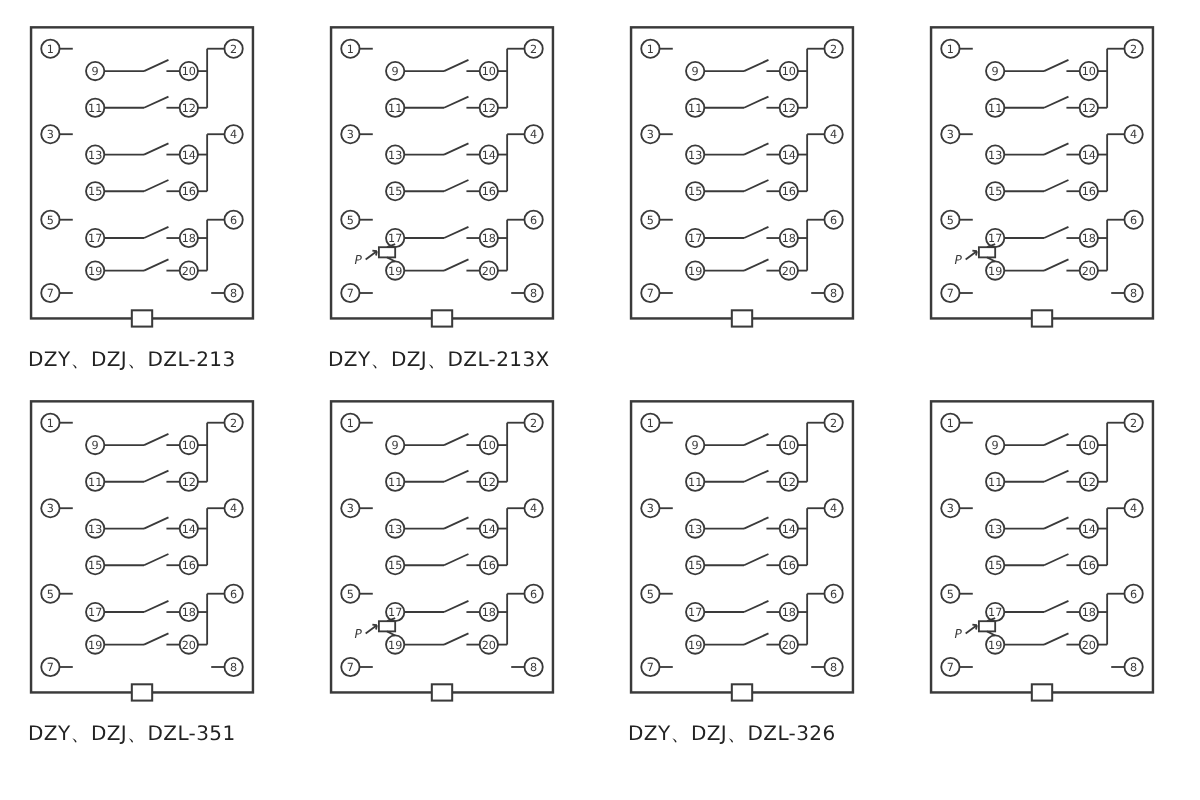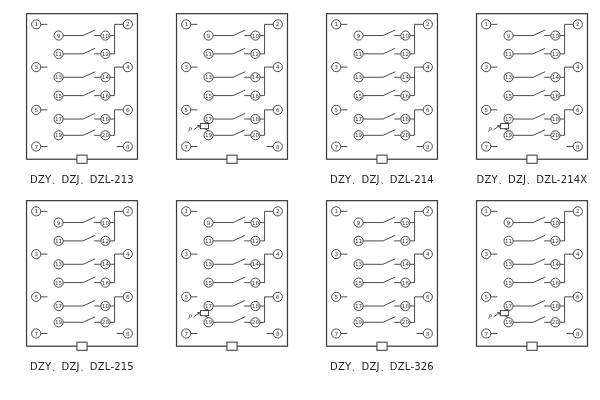--- a/index.html
+++ b/index.html
@@ -9,21 +9,21 @@
     background: #ffffff;
     font-family: "DejaVu Sans", "Liberation Sans", sans-serif;
     overflow: hidden;
   }
   .grid {
     display: grid;
     grid-template-columns: repeat(4, 150px);
     padding-top: 12px;
     row-gap: 12px;
   }
-  .cell { display: flex; flex-direction: column; align-items: center; margin-left: 14px; }
+  .cell { display: flex; flex-direction: column; align-items: flex-start; margin-left: 14px; }
   .label {
     font-size: 10px;
     color: #222222;
     margin-top: 6px;
     white-space: nowrap;
     letter-spacing: 0.2px;
   }
   svg { display: block; }
 </style>
 </head>
@@ -272,20 +272,21 @@
           <text x="79" y="123" text-anchor="middle" font-size="5.5" fill="#3a3a3a">20</text>
         </g>
         <text x="13" y="118" font-size="6" font-style="italic" fill="#3a3a3a">P</text>
         <line x1="18.5" y1="115.5" x2="24" y2="111.5" stroke="#3a3a3a" stroke-width="0.9"></line>
         <line x1="24" y1="111.5" x2="21.8" y2="111.2" stroke="#3a3a3a" stroke-width="0.9"></line>
         <line x1="24" y1="111.5" x2="23.6" y2="113.6" stroke="#3a3a3a" stroke-width="0.9"></line>
         <rect x="25" y="109.5" width="8" height="5" fill="none" stroke="#3a3a3a" stroke-width="0.9"></rect>
         <line x1="29" y1="109.5" x2="33" y2="108" stroke="#3a3a3a" stroke-width="0.9"></line>
         <line x1="29" y1="114.5" x2="33" y2="116.5" stroke="#3a3a3a" stroke-width="0.9"></line>
       </svg>
+      <div class="label">DZY、DZJ、DZL-213X</div>
     </div>
     <div class="cell">
       <svg viewBox="0 0 112 152" width="114" height="155" font-family="&quot;DejaVu Sans&quot;,&quot;Liberation Sans&quot;,sans-serif">
         <rect x="1.5" y="1.5" width="109" height="143" fill="none" stroke="#3a3a3a" stroke-width="1.2"></rect>
         <rect x="51" y="140.5" width="10" height="8" fill="#ffffff" stroke="#3a3a3a" stroke-width="1"></rect>
         <line x1="37.5" y1="23" x2="57" y2="23" stroke="#3a3a3a" stroke-width="0.9"></line>
         <line x1="57" y1="23" x2="69" y2="17.5" stroke="#3a3a3a" stroke-width="0.9"></line>
         <line x1="68" y1="23" x2="74.5" y2="23" stroke="#3a3a3a" stroke-width="0.9"></line>
         <line x1="37.5" y1="41" x2="57" y2="41" stroke="#3a3a3a" stroke-width="0.9"></line>
         <line x1="57" y1="41" x2="69" y2="35.5" stroke="#3a3a3a" stroke-width="0.9"></line>
@@ -393,272 +394,20 @@
         </g>
         <g>
           <circle cx="33" cy="121" r="4.5" fill="#ffffff" stroke="#3a3a3a" stroke-width="0.9"></circle>
           <text x="33" y="123" text-anchor="middle" font-size="5.5" fill="#3a3a3a">19</text>
         </g>
         <g>
           <circle cx="79" cy="121" r="4.5" fill="#ffffff" stroke="#3a3a3a" stroke-width="0.9"></circle>
           <text x="79" y="123" text-anchor="middle" font-size="5.5" fill="#3a3a3a">20</text>
         </g>
       </svg>
-      <div class="label">DZY、DZJ、DZL-214</div>
-    </div>
-    <div class="cell">
-      <svg viewBox="0 0 112 152" width="114" height="155" font-family="&quot;DejaVu Sans&quot;,&quot;Liberation Sans&quot;,sans-serif">
-        <rect x="1.5" y="1.5" width="109" height="143" fill="none" stroke="#3a3a3a" stroke-width="1.2"></rect>
-        <rect x="51" y="140.5" width="10" height="8" fill="#ffffff" stroke="#3a3a3a" stroke-width="1"></rect>
-        <line x1="37.5" y1="23" x2="57" y2="23" stroke="#3a3a3a" stroke-width="0.9"></line>
-        <line x1="57" y1="23" x2="69" y2="17.5" stroke="#3a3a3a" stroke-width="0.9"></line>
-        <line x1="68" y1="23" x2="74.5" y2="23" stroke="#3a3a3a" stroke-width="0.9"></line>
-        <line x1="37.5" y1="41" x2="57" y2="41" stroke="#3a3a3a" stroke-width="0.9"></line>
-        <line x1="57" y1="41" x2="69" y2="35.5" stroke="#3a3a3a" stroke-width="0.9"></line>
-        <line x1="68" y1="41" x2="74.5" y2="41" stroke="#3a3a3a" stroke-width="0.9"></line>
-        <line x1="37.5" y1="64" x2="57" y2="64" stroke="#3a3a3a" stroke-width="0.9"></line>
-        <line x1="57" y1="64" x2="69" y2="58.5" stroke="#3a3a3a" stroke-width="0.9"></line>
-        <line x1="68" y1="64" x2="74.5" y2="64" stroke="#3a3a3a" stroke-width="0.9"></line>
-        <line x1="37.5" y1="82" x2="57" y2="82" stroke="#3a3a3a" stroke-width="0.9"></line>
-        <line x1="57" y1="82" x2="69" y2="76.5" stroke="#3a3a3a" stroke-width="0.9"></line>
-        <line x1="68" y1="82" x2="74.5" y2="82" stroke="#3a3a3a" stroke-width="0.9"></line>
-        <line x1="37.5" y1="105" x2="57" y2="105" stroke="#3a3a3a" stroke-width="0.9"></line>
-        <line x1="57" y1="105" x2="69" y2="99.5" stroke="#3a3a3a" stroke-width="0.9"></line>
-        <line x1="68" y1="105" x2="74.5" y2="105" stroke="#3a3a3a" stroke-width="0.9"></line>
-        <line x1="37.5" y1="121" x2="57" y2="121" stroke="#3a3a3a" stroke-width="0.9"></line>
-        <line x1="57" y1="121" x2="69" y2="115.5" stroke="#3a3a3a" stroke-width="0.9"></line>
-        <line x1="68" y1="121" x2="74.5" y2="121" stroke="#3a3a3a" stroke-width="0.9"></line>
-        <line x1="96.5" y1="12" x2="88" y2="12" stroke="#3a3a3a" stroke-width="0.9"></line>
-        <line x1="88" y1="12" x2="88" y2="41" stroke="#3a3a3a" stroke-width="0.9"></line>
-        <line x1="83.5" y1="23" x2="88" y2="23" stroke="#3a3a3a" stroke-width="0.9"></line>
-        <line x1="83.5" y1="41" x2="88" y2="41" stroke="#3a3a3a" stroke-width="0.9"></line>
-        <line x1="96.5" y1="54" x2="88" y2="54" stroke="#3a3a3a" stroke-width="0.9"></line>
-        <line x1="88" y1="54" x2="88" y2="82" stroke="#3a3a3a" stroke-width="0.9"></line>
-        <line x1="83.5" y1="64" x2="88" y2="64" stroke="#3a3a3a" stroke-width="0.9"></line>
-        <line x1="83.5" y1="82" x2="88" y2="82" stroke="#3a3a3a" stroke-width="0.9"></line>
-        <line x1="96.5" y1="96" x2="88" y2="96" stroke="#3a3a3a" stroke-width="0.9"></line>
-        <line x1="88" y1="96" x2="88" y2="121" stroke="#3a3a3a" stroke-width="0.9"></line>
-        <line x1="83.5" y1="105" x2="88" y2="105" stroke="#3a3a3a" stroke-width="0.9"></line>
-        <line x1="83.5" y1="121" x2="88" y2="121" stroke="#3a3a3a" stroke-width="0.9"></line>
-        <line x1="96.5" y1="132" x2="90" y2="132" stroke="#3a3a3a" stroke-width="0.9"></line>
-        <line x1="15.5" y1="12" x2="22" y2="12" stroke="#3a3a3a" stroke-width="0.9"></line>
-        <line x1="15.5" y1="54" x2="22" y2="54" stroke="#3a3a3a" stroke-width="0.9"></line>
-        <line x1="15.5" y1="96" x2="22" y2="96" stroke="#3a3a3a" stroke-width="0.9"></line>
-        <line x1="15.5" y1="132" x2="22" y2="132" stroke="#3a3a3a" stroke-width="0.9"></line>
-        <g>
-          <circle cx="11" cy="12" r="4.5" fill="#ffffff" stroke="#3a3a3a" stroke-width="0.9"></circle>
-          <text x="11" y="14" text-anchor="middle" font-size="5.5" fill="#3a3a3a">1</text>
-        </g>
-        <g>
-          <circle cx="101" cy="12" r="4.5" fill="#ffffff" stroke="#3a3a3a" stroke-width="0.9"></circle>
-          <text x="101" y="14" text-anchor="middle" font-size="5.5" fill="#3a3a3a">2</text>
-        </g>
-        <g>
-          <circle cx="11" cy="54" r="4.5" fill="#ffffff" stroke="#3a3a3a" stroke-width="0.9"></circle>
-          <text x="11" y="56" text-anchor="middle" font-size="5.5" fill="#3a3a3a">3</text>
-        </g>
-        <g>
-          <circle cx="101" cy="54" r="4.5" fill="#ffffff" stroke="#3a3a3a" stroke-width="0.9"></circle>
-          <text x="101" y="56" text-anchor="middle" font-size="5.5" fill="#3a3a3a">4</text>
-        </g>
-        <g>
-          <circle cx="11" cy="96" r="4.5" fill="#ffffff" stroke="#3a3a3a" stroke-width="0.9"></circle>
-          <text x="11" y="98" text-anchor="middle" font-size="5.5" fill="#3a3a3a">5</text>
-        </g>
-        <g>
-          <circle cx="101" cy="96" r="4.5" fill="#ffffff" stroke="#3a3a3a" stroke-width="0.9"></circle>
-          <text x="101" y="98" text-anchor="middle" font-size="5.5" fill="#3a3a3a">6</text>
-        </g>
-        <g>
-          <circle cx="11" cy="132" r="4.5" fill="#ffffff" stroke="#3a3a3a" stroke-width="0.9"></circle>
-          <text x="11" y="134" text-anchor="middle" font-size="5.5" fill="#3a3a3a">7</text>
-        </g>
-        <g>
-          <circle cx="101" cy="132" r="4.5" fill="#ffffff" stroke="#3a3a3a" stroke-width="0.9"></circle>
-          <text x="101" y="134" text-anchor="middle" font-size="5.5" fill="#3a3a3a">8</text>
-        </g>
-        <g>
-          <circle cx="33" cy="23" r="4.5" fill="#ffffff" stroke="#3a3a3a" stroke-width="0.9"></circle>
-          <text x="33" y="25" text-anchor="middle" font-size="5.5" fill="#3a3a3a">9</text>
-        </g>
-        <g>
-          <circle cx="79" cy="23" r="4.5" fill="#ffffff" stroke="#3a3a3a" stroke-width="0.9"></circle>
-          <text x="79" y="25" text-anchor="middle" font-size="5.5" fill="#3a3a3a">10</text>
-        </g>
-        <g>
-          <circle cx="33" cy="41" r="4.5" fill="#ffffff" stroke="#3a3a3a" stroke-width="0.9"></circle>
-          <text x="33" y="43" text-anchor="middle" font-size="5.5" fill="#3a3a3a">11</text>
-        </g>
-        <g>
-          <circle cx="79" cy="41" r="4.5" fill="#ffffff" stroke="#3a3a3a" stroke-width="0.9"></circle>
-          <text x="79" y="43" text-anchor="middle" font-size="5.5" fill="#3a3a3a">12</text>
-        </g>
-        <g>
-          <circle cx="33" cy="64" r="4.5" fill="#ffffff" stroke="#3a3a3a" stroke-width="0.9"></circle>
-          <text x="33" y="66" text-anchor="middle" font-size="5.5" fill="#3a3a3a">13</text>
-        </g>
-        <g>
-          <circle cx="79" cy="64" r="4.5" fill="#ffffff" stroke="#3a3a3a" stroke-width="0.9"></circle>
-          <text x="79" y="66" text-anchor="middle" font-size="5.5" fill="#3a3a3a">14</text>
-        </g>
-        <g>
-          <circle cx="33" cy="82" r="4.5" fill="#ffffff" stroke="#3a3a3a" stroke-width="0.9"></circle>
-          <text x="33" y="84" text-anchor="middle" font-size="5.5" fill="#3a3a3a">15</text>
-        </g>
-        <g>
-          <circle cx="79" cy="82" r="4.5" fill="#ffffff" stroke="#3a3a3a" stroke-width="0.9"></circle>
-          <text x="79" y="84" text-anchor="middle" font-size="5.5" fill="#3a3a3a">16</text>
-        </g>
-        <g>
-          <circle cx="33" cy="105" r="4.5" fill="#ffffff" stroke="#3a3a3a" stroke-width="0.9"></circle>
-          <text x="33" y="107" text-anchor="middle" font-size="5.5" fill="#3a3a3a">17</text>
-        </g>
-        <g>
-          <circle cx="79" cy="105" r="4.5" fill="#ffffff" stroke="#3a3a3a" stroke-width="0.9"></circle>
-          <text x="79" y="107" text-anchor="middle" font-size="5.5" fill="#3a3a3a">18</text>
-        </g>
-        <g>
-          <circle cx="33" cy="121" r="4.5" fill="#ffffff" stroke="#3a3a3a" stroke-width="0.9"></circle>
-          <text x="33" y="123" text-anchor="middle" font-size="5.5" fill="#3a3a3a">19</text>
-        </g>
-        <g>
-          <circle cx="79" cy="121" r="4.5" fill="#ffffff" stroke="#3a3a3a" stroke-width="0.9"></circle>
-          <text x="79" y="123" text-anchor="middle" font-size="5.5" fill="#3a3a3a">20</text>
-        </g>
-        <text x="13" y="118" font-size="6" font-style="italic" fill="#3a3a3a">P</text>
-        <line x1="18.5" y1="115.5" x2="24" y2="111.5" stroke="#3a3a3a" stroke-width="0.9"></line>
-        <line x1="24" y1="111.5" x2="21.8" y2="111.2" stroke="#3a3a3a" stroke-width="0.9"></line>
-        <line x1="24" y1="111.5" x2="23.6" y2="113.6" stroke="#3a3a3a" stroke-width="0.9"></line>
-        <rect x="25" y="109.5" width="8" height="5" fill="none" stroke="#3a3a3a" stroke-width="0.9"></rect>
-        <line x1="29" y1="109.5" x2="33" y2="108" stroke="#3a3a3a" stroke-width="0.9"></line>
-        <line x1="29" y1="114.5" x2="33" y2="116.5" stroke="#3a3a3a" stroke-width="0.9"></line>
-      </svg>
-      <div class="label">DZY、DZJ、DZL-214X</div>
-    </div>
-    <div class="cell">
-      <svg viewBox="0 0 112 152" width="114" height="155" font-family="&quot;DejaVu Sans&quot;,&quot;Liberation Sans&quot;,sans-serif">
-        <rect x="1.5" y="1.5" width="109" height="143" fill="none" stroke="#3a3a3a" stroke-width="1.2"></rect>
-        <rect x="51" y="140.5" width="10" height="8" fill="#ffffff" stroke="#3a3a3a" stroke-width="1"></rect>
-        <line x1="37.5" y1="23" x2="57" y2="23" stroke="#3a3a3a" stroke-width="0.9"></line>
-        <line x1="57" y1="23" x2="69" y2="17.5" stroke="#3a3a3a" stroke-width="0.9"></line>
-        <line x1="68" y1="23" x2="74.5" y2="23" stroke="#3a3a3a" stroke-width="0.9"></line>
-        <line x1="37.5" y1="41" x2="57" y2="41" stroke="#3a3a3a" stroke-width="0.9"></line>
-        <line x1="57" y1="41" x2="69" y2="35.5" stroke="#3a3a3a" stroke-width="0.9"></line>
-        <line x1="68" y1="41" x2="74.5" y2="41" stroke="#3a3a3a" stroke-width="0.9"></line>
-        <line x1="37.5" y1="64" x2="57" y2="64" stroke="#3a3a3a" stroke-width="0.9"></line>
-        <line x1="57" y1="64" x2="69" y2="58.5" stroke="#3a3a3a" stroke-width="0.9"></line>
-        <line x1="68" y1="64" x2="74.5" y2="64" stroke="#3a3a3a" stroke-width="0.9"></line>
-        <line x1="37.5" y1="82" x2="57" y2="82" stroke="#3a3a3a" stroke-width="0.9"></line>
-        <line x1="57" y1="82" x2="69" y2="76.5" stroke="#3a3a3a" stroke-width="0.9"></line>
-        <line x1="68" y1="82" x2="74.5" y2="82" stroke="#3a3a3a" stroke-width="0.9"></line>
-        <line x1="37.5" y1="105" x2="57" y2="105" stroke="#3a3a3a" stroke-width="0.9"></line>
-        <line x1="57" y1="105" x2="69" y2="99.5" stroke="#3a3a3a" stroke-width="0.9"></line>
-        <line x1="68" y1="105" x2="74.5" y2="105" stroke="#3a3a3a" stroke-width="0.9"></line>
-        <line x1="37.5" y1="121" x2="57" y2="121" stroke="#3a3a3a" stroke-width="0.9"></line>
-        <line x1="57" y1="121" x2="69" y2="115.5" stroke="#3a3a3a" stroke-width="0.9"></line>
-        <line x1="68" y1="121" x2="74.5" y2="121" stroke="#3a3a3a" stroke-width="0.9"></line>
-        <line x1="96.5" y1="12" x2="88" y2="12" stroke="#3a3a3a" stroke-width="0.9"></line>
-        <line x1="88" y1="12" x2="88" y2="41" stroke="#3a3a3a" stroke-width="0.9"></line>
-        <line x1="83.5" y1="23" x2="88" y2="23" stroke="#3a3a3a" stroke-width="0.9"></line>
-        <line x1="83.5" y1="41" x2="88" y2="41" stroke="#3a3a3a" stroke-width="0.9"></line>
-        <line x1="96.5" y1="54" x2="88" y2="54" stroke="#3a3a3a" stroke-width="0.9"></line>
-        <line x1="88" y1="54" x2="88" y2="82" stroke="#3a3a3a" stroke-width="0.9"></line>
-        <line x1="83.5" y1="64" x2="88" y2="64" stroke="#3a3a3a" stroke-width="0.9"></line>
-        <line x1="83.5" y1="82" x2="88" y2="82" stroke="#3a3a3a" stroke-width="0.9"></line>
-        <line x1="96.5" y1="96" x2="88" y2="96" stroke="#3a3a3a" stroke-width="0.9"></line>
-        <line x1="88" y1="96" x2="88" y2="121" stroke="#3a3a3a" stroke-width="0.9"></line>
-        <line x1="83.5" y1="105" x2="88" y2="105" stroke="#3a3a3a" stroke-width="0.9"></line>
-        <line x1="83.5" y1="121" x2="88" y2="121" stroke="#3a3a3a" stroke-width="0.9"></line>
-        <line x1="96.5" y1="132" x2="90" y2="132" stroke="#3a3a3a" stroke-width="0.9"></line>
-        <line x1="15.5" y1="12" x2="22" y2="12" stroke="#3a3a3a" stroke-width="0.9"></line>
-        <line x1="15.5" y1="54" x2="22" y2="54" stroke="#3a3a3a" stroke-width="0.9"></line>
-        <line x1="15.5" y1="96" x2="22" y2="96" stroke="#3a3a3a" stroke-width="0.9"></line>
-        <line x1="15.5" y1="132" x2="22" y2="132" stroke="#3a3a3a" stroke-width="0.9"></line>
-        <g>
-          <circle cx="11" cy="12" r="4.5" fill="#ffffff" stroke="#3a3a3a" stroke-width="0.9"></circle>
-          <text x="11" y="14" text-anchor="middle" font-size="5.5" fill="#3a3a3a">1</text>
-        </g>
-        <g>
-          <circle cx="101" cy="12" r="4.5" fill="#ffffff" stroke="#3a3a3a" stroke-width="0.9"></circle>
-          <text x="101" y="14" text-anchor="middle" font-size="5.5" fill="#3a3a3a">2</text>
-        </g>
-        <g>
-          <circle cx="11" cy="54" r="4.5" fill="#ffffff" stroke="#3a3a3a" stroke-width="0.9"></circle>
-          <text x="11" y="56" text-anchor="middle" font-size="5.5" fill="#3a3a3a">3</text>
-        </g>
-        <g>
-          <circle cx="101" cy="54" r="4.5" fill="#ffffff" stroke="#3a3a3a" stroke-width="0.9"></circle>
-          <text x="101" y="56" text-anchor="middle" font-size="5.5" fill="#3a3a3a">4</text>
-        </g>
-        <g>
-          <circle cx="11" cy="96" r="4.5" fill="#ffffff" stroke="#3a3a3a" stroke-width="0.9"></circle>
-          <text x="11" y="98" text-anchor="middle" font-size="5.5" fill="#3a3a3a">5</text>
-        </g>
-        <g>
-          <circle cx="101" cy="96" r="4.5" fill="#ffffff" stroke="#3a3a3a" stroke-width="0.9"></circle>
-          <text x="101" y="98" text-anchor="middle" font-size="5.5" fill="#3a3a3a">6</text>
-        </g>
-        <g>
-          <circle cx="11" cy="132" r="4.5" fill="#ffffff" stroke="#3a3a3a" stroke-width="0.9"></circle>
-          <text x="11" y="134" text-anchor="middle" font-size="5.5" fill="#3a3a3a">7</text>
-        </g>
-        <g>
-          <circle cx="101" cy="132" r="4.5" fill="#ffffff" stroke="#3a3a3a" stroke-width="0.9"></circle>
-          <text x="101" y="134" text-anchor="middle" font-size="5.5" fill="#3a3a3a">8</text>
-        </g>
-        <g>
-          <circle cx="33" cy="23" r="4.5" fill="#ffffff" stroke="#3a3a3a" stroke-width="0.9"></circle>
-          <text x="33" y="25" text-anchor="middle" font-size="5.5" fill="#3a3a3a">9</text>
-        </g>
-        <g>
-          <circle cx="79" cy="23" r="4.5" fill="#ffffff" stroke="#3a3a3a" stroke-width="0.9"></circle>
-          <text x="79" y="25" text-anchor="middle" font-size="5.5" fill="#3a3a3a">10</text>
-        </g>
-        <g>
-          <circle cx="33" cy="41" r="4.5" fill="#ffffff" stroke="#3a3a3a" stroke-width="0.9"></circle>
-          <text x="33" y="43" text-anchor="middle" font-size="5.5" fill="#3a3a3a">11</text>
-        </g>
-        <g>
-          <circle cx="79" cy="41" r="4.5" fill="#ffffff" stroke="#3a3a3a" stroke-width="0.9"></circle>
-          <text x="79" y="43" text-anchor="middle" font-size="5.5" fill="#3a3a3a">12</text>
-        </g>
-        <g>
-          <circle cx="33" cy="64" r="4.5" fill="#ffffff" stroke="#3a3a3a" stroke-width="0.9"></circle>
-          <text x="33" y="66" text-anchor="middle" font-size="5.5" fill="#3a3a3a">13</text>
-        </g>
-        <g>
-          <circle cx="79" cy="64" r="4.5" fill="#ffffff" stroke="#3a3a3a" stroke-width="0.9"></circle>
-          <text x="79" y="66" text-anchor="middle" font-size="5.5" fill="#3a3a3a">14</text>
-        </g>
-        <g>
-          <circle cx="33" cy="82" r="4.5" fill="#ffffff" stroke="#3a3a3a" stroke-width="0.9"></circle>
-          <text x="33" y="84" text-anchor="middle" font-size="5.5" fill="#3a3a3a">15</text>
-        </g>
-        <g>
-          <circle cx="79" cy="82" r="4.5" fill="#ffffff" stroke="#3a3a3a" stroke-width="0.9"></circle>
-          <text x="79" y="84" text-anchor="middle" font-size="5.5" fill="#3a3a3a">16</text>
-        </g>
-        <g>
-          <circle cx="33" cy="105" r="4.5" fill="#ffffff" stroke="#3a3a3a" stroke-width="0.9"></circle>
-          <text x="33" y="107" text-anchor="middle" font-size="5.5" fill="#3a3a3a">17</text>
-        </g>
-        <g>
-          <circle cx="79" cy="105" r="4.5" fill="#ffffff" stroke="#3a3a3a" stroke-width="0.9"></circle>
-          <text x="79" y="107" text-anchor="middle" font-size="5.5" fill="#3a3a3a">18</text>
-        </g>
-        <g>
-          <circle cx="33" cy="121" r="4.5" fill="#ffffff" stroke="#3a3a3a" stroke-width="0.9"></circle>
-          <text x="33" y="123" text-anchor="middle" font-size="5.5" fill="#3a3a3a">19</text>
-        </g>
-        <g>
-          <circle cx="79" cy="121" r="4.5" fill="#ffffff" stroke="#3a3a3a" stroke-width="0.9"></circle>
-          <text x="79" y="123" text-anchor="middle" font-size="5.5" fill="#3a3a3a">20</text>
-        </g>
-      </svg>
-      <div class="label">DZY、DZJ、DZL-215</div>
     </div>
     <div class="cell">
       <svg viewBox="0 0 112 152" width="114" height="155" font-family="&quot;DejaVu Sans&quot;,&quot;Liberation Sans&quot;,sans-serif">
         <rect x="1.5" y="1.5" width="109" height="143" fill="none" stroke="#3a3a3a" stroke-width="1.2"></rect>
         <rect x="51" y="140.5" width="10" height="8" fill="#ffffff" stroke="#3a3a3a" stroke-width="1"></rect>
         <line x1="37.5" y1="23" x2="57" y2="23" stroke="#3a3a3a" stroke-width="0.9"></line>
         <line x1="57" y1="23" x2="69" y2="17.5" stroke="#3a3a3a" stroke-width="0.9"></line>
         <line x1="68" y1="23" x2="74.5" y2="23" stroke="#3a3a3a" stroke-width="0.9"></line>
         <line x1="37.5" y1="41" x2="57" y2="41" stroke="#3a3a3a" stroke-width="0.9"></line>
         <line x1="57" y1="41" x2="69" y2="35.5" stroke="#3a3a3a" stroke-width="0.9"></line>
@@ -894,20 +643,270 @@
         </g>
         <g>
           <circle cx="33" cy="121" r="4.5" fill="#ffffff" stroke="#3a3a3a" stroke-width="0.9"></circle>
           <text x="33" y="123" text-anchor="middle" font-size="5.5" fill="#3a3a3a">19</text>
         </g>
         <g>
           <circle cx="79" cy="121" r="4.5" fill="#ffffff" stroke="#3a3a3a" stroke-width="0.9"></circle>
           <text x="79" y="123" text-anchor="middle" font-size="5.5" fill="#3a3a3a">20</text>
         </g>
       </svg>
+      <div class="label">DZY、DZJ、DZL-351</div>
+    </div>
+    <div class="cell">
+      <svg viewBox="0 0 112 152" width="114" height="155" font-family="&quot;DejaVu Sans&quot;,&quot;Liberation Sans&quot;,sans-serif">
+        <rect x="1.5" y="1.5" width="109" height="143" fill="none" stroke="#3a3a3a" stroke-width="1.2"></rect>
+        <rect x="51" y="140.5" width="10" height="8" fill="#ffffff" stroke="#3a3a3a" stroke-width="1"></rect>
+        <line x1="37.5" y1="23" x2="57" y2="23" stroke="#3a3a3a" stroke-width="0.9"></line>
+        <line x1="57" y1="23" x2="69" y2="17.5" stroke="#3a3a3a" stroke-width="0.9"></line>
+        <line x1="68" y1="23" x2="74.5" y2="23" stroke="#3a3a3a" stroke-width="0.9"></line>
+        <line x1="37.5" y1="41" x2="57" y2="41" stroke="#3a3a3a" stroke-width="0.9"></line>
+        <line x1="57" y1="41" x2="69" y2="35.5" stroke="#3a3a3a" stroke-width="0.9"></line>
+        <line x1="68" y1="41" x2="74.5" y2="41" stroke="#3a3a3a" stroke-width="0.9"></line>
+        <line x1="37.5" y1="64" x2="57" y2="64" stroke="#3a3a3a" stroke-width="0.9"></line>
+        <line x1="57" y1="64" x2="69" y2="58.5" stroke="#3a3a3a" stroke-width="0.9"></line>
+        <line x1="68" y1="64" x2="74.5" y2="64" stroke="#3a3a3a" stroke-width="0.9"></line>
+        <line x1="37.5" y1="82" x2="57" y2="82" stroke="#3a3a3a" stroke-width="0.9"></line>
+        <line x1="57" y1="82" x2="69" y2="76.5" stroke="#3a3a3a" stroke-width="0.9"></line>
+        <line x1="68" y1="82" x2="74.5" y2="82" stroke="#3a3a3a" stroke-width="0.9"></line>
+        <line x1="37.5" y1="105" x2="57" y2="105" stroke="#3a3a3a" stroke-width="0.9"></line>
+        <line x1="57" y1="105" x2="69" y2="99.5" stroke="#3a3a3a" stroke-width="0.9"></line>
+        <line x1="68" y1="105" x2="74.5" y2="105" stroke="#3a3a3a" stroke-width="0.9"></line>
+        <line x1="37.5" y1="121" x2="57" y2="121" stroke="#3a3a3a" stroke-width="0.9"></line>
+        <line x1="57" y1="121" x2="69" y2="115.5" stroke="#3a3a3a" stroke-width="0.9"></line>
+        <line x1="68" y1="121" x2="74.5" y2="121" stroke="#3a3a3a" stroke-width="0.9"></line>
+        <line x1="96.5" y1="12" x2="88" y2="12" stroke="#3a3a3a" stroke-width="0.9"></line>
+        <line x1="88" y1="12" x2="88" y2="41" stroke="#3a3a3a" stroke-width="0.9"></line>
+        <line x1="83.5" y1="23" x2="88" y2="23" stroke="#3a3a3a" stroke-width="0.9"></line>
+        <line x1="83.5" y1="41" x2="88" y2="41" stroke="#3a3a3a" stroke-width="0.9"></line>
+        <line x1="96.5" y1="54" x2="88" y2="54" stroke="#3a3a3a" stroke-width="0.9"></line>
+        <line x1="88" y1="54" x2="88" y2="82" stroke="#3a3a3a" stroke-width="0.9"></line>
+        <line x1="83.5" y1="64" x2="88" y2="64" stroke="#3a3a3a" stroke-width="0.9"></line>
+        <line x1="83.5" y1="82" x2="88" y2="82" stroke="#3a3a3a" stroke-width="0.9"></line>
+        <line x1="96.5" y1="96" x2="88" y2="96" stroke="#3a3a3a" stroke-width="0.9"></line>
+        <line x1="88" y1="96" x2="88" y2="121" stroke="#3a3a3a" stroke-width="0.9"></line>
+        <line x1="83.5" y1="105" x2="88" y2="105" stroke="#3a3a3a" stroke-width="0.9"></line>
+        <line x1="83.5" y1="121" x2="88" y2="121" stroke="#3a3a3a" stroke-width="0.9"></line>
+        <line x1="96.5" y1="132" x2="90" y2="132" stroke="#3a3a3a" stroke-width="0.9"></line>
+        <line x1="15.5" y1="12" x2="22" y2="12" stroke="#3a3a3a" stroke-width="0.9"></line>
+        <line x1="15.5" y1="54" x2="22" y2="54" stroke="#3a3a3a" stroke-width="0.9"></line>
+        <line x1="15.5" y1="96" x2="22" y2="96" stroke="#3a3a3a" stroke-width="0.9"></line>
+        <line x1="15.5" y1="132" x2="22" y2="132" stroke="#3a3a3a" stroke-width="0.9"></line>
+        <g>
+          <circle cx="11" cy="12" r="4.5" fill="#ffffff" stroke="#3a3a3a" stroke-width="0.9"></circle>
+          <text x="11" y="14" text-anchor="middle" font-size="5.5" fill="#3a3a3a">1</text>
+        </g>
+        <g>
+          <circle cx="101" cy="12" r="4.5" fill="#ffffff" stroke="#3a3a3a" stroke-width="0.9"></circle>
+          <text x="101" y="14" text-anchor="middle" font-size="5.5" fill="#3a3a3a">2</text>
+        </g>
+        <g>
+          <circle cx="11" cy="54" r="4.5" fill="#ffffff" stroke="#3a3a3a" stroke-width="0.9"></circle>
+          <text x="11" y="56" text-anchor="middle" font-size="5.5" fill="#3a3a3a">3</text>
+        </g>
+        <g>
+          <circle cx="101" cy="54" r="4.5" fill="#ffffff" stroke="#3a3a3a" stroke-width="0.9"></circle>
+          <text x="101" y="56" text-anchor="middle" font-size="5.5" fill="#3a3a3a">4</text>
+        </g>
+        <g>
+          <circle cx="11" cy="96" r="4.5" fill="#ffffff" stroke="#3a3a3a" stroke-width="0.9"></circle>
+          <text x="11" y="98" text-anchor="middle" font-size="5.5" fill="#3a3a3a">5</text>
+        </g>
+        <g>
+          <circle cx="101" cy="96" r="4.5" fill="#ffffff" stroke="#3a3a3a" stroke-width="0.9"></circle>
+          <text x="101" y="98" text-anchor="middle" font-size="5.5" fill="#3a3a3a">6</text>
+        </g>
+        <g>
+          <circle cx="11" cy="132" r="4.5" fill="#ffffff" stroke="#3a3a3a" stroke-width="0.9"></circle>
+          <text x="11" y="134" text-anchor="middle" font-size="5.5" fill="#3a3a3a">7</text>
+        </g>
+        <g>
+          <circle cx="101" cy="132" r="4.5" fill="#ffffff" stroke="#3a3a3a" stroke-width="0.9"></circle>
+          <text x="101" y="134" text-anchor="middle" font-size="5.5" fill="#3a3a3a">8</text>
+        </g>
+        <g>
+          <circle cx="33" cy="23" r="4.5" fill="#ffffff" stroke="#3a3a3a" stroke-width="0.9"></circle>
+          <text x="33" y="25" text-anchor="middle" font-size="5.5" fill="#3a3a3a">9</text>
+        </g>
+        <g>
+          <circle cx="79" cy="23" r="4.5" fill="#ffffff" stroke="#3a3a3a" stroke-width="0.9"></circle>
+          <text x="79" y="25" text-anchor="middle" font-size="5.5" fill="#3a3a3a">10</text>
+        </g>
+        <g>
+          <circle cx="33" cy="41" r="4.5" fill="#ffffff" stroke="#3a3a3a" stroke-width="0.9"></circle>
+          <text x="33" y="43" text-anchor="middle" font-size="5.5" fill="#3a3a3a">11</text>
+        </g>
+        <g>
+          <circle cx="79" cy="41" r="4.5" fill="#ffffff" stroke="#3a3a3a" stroke-width="0.9"></circle>
+          <text x="79" y="43" text-anchor="middle" font-size="5.5" fill="#3a3a3a">12</text>
+        </g>
+        <g>
+          <circle cx="33" cy="64" r="4.5" fill="#ffffff" stroke="#3a3a3a" stroke-width="0.9"></circle>
+          <text x="33" y="66" text-anchor="middle" font-size="5.5" fill="#3a3a3a">13</text>
+        </g>
+        <g>
+          <circle cx="79" cy="64" r="4.5" fill="#ffffff" stroke="#3a3a3a" stroke-width="0.9"></circle>
+          <text x="79" y="66" text-anchor="middle" font-size="5.5" fill="#3a3a3a">14</text>
+        </g>
+        <g>
+          <circle cx="33" cy="82" r="4.5" fill="#ffffff" stroke="#3a3a3a" stroke-width="0.9"></circle>
+          <text x="33" y="84" text-anchor="middle" font-size="5.5" fill="#3a3a3a">15</text>
+        </g>
+        <g>
+          <circle cx="79" cy="82" r="4.5" fill="#ffffff" stroke="#3a3a3a" stroke-width="0.9"></circle>
+          <text x="79" y="84" text-anchor="middle" font-size="5.5" fill="#3a3a3a">16</text>
+        </g>
+        <g>
+          <circle cx="33" cy="105" r="4.5" fill="#ffffff" stroke="#3a3a3a" stroke-width="0.9"></circle>
+          <text x="33" y="107" text-anchor="middle" font-size="5.5" fill="#3a3a3a">17</text>
+        </g>
+        <g>
+          <circle cx="79" cy="105" r="4.5" fill="#ffffff" stroke="#3a3a3a" stroke-width="0.9"></circle>
+          <text x="79" y="107" text-anchor="middle" font-size="5.5" fill="#3a3a3a">18</text>
+        </g>
+        <g>
+          <circle cx="33" cy="121" r="4.5" fill="#ffffff" stroke="#3a3a3a" stroke-width="0.9"></circle>
+          <text x="33" y="123" text-anchor="middle" font-size="5.5" fill="#3a3a3a">19</text>
+        </g>
+        <g>
+          <circle cx="79" cy="121" r="4.5" fill="#ffffff" stroke="#3a3a3a" stroke-width="0.9"></circle>
+          <text x="79" y="123" text-anchor="middle" font-size="5.5" fill="#3a3a3a">20</text>
+        </g>
+        <text x="13" y="118" font-size="6" font-style="italic" fill="#3a3a3a">P</text>
+        <line x1="18.5" y1="115.5" x2="24" y2="111.5" stroke="#3a3a3a" stroke-width="0.9"></line>
+        <line x1="24" y1="111.5" x2="21.8" y2="111.2" stroke="#3a3a3a" stroke-width="0.9"></line>
+        <line x1="24" y1="111.5" x2="23.6" y2="113.6" stroke="#3a3a3a" stroke-width="0.9"></line>
+        <rect x="25" y="109.5" width="8" height="5" fill="none" stroke="#3a3a3a" stroke-width="0.9"></rect>
+        <line x1="29" y1="109.5" x2="33" y2="108" stroke="#3a3a3a" stroke-width="0.9"></line>
+        <line x1="29" y1="114.5" x2="33" y2="116.5" stroke="#3a3a3a" stroke-width="0.9"></line>
+      </svg>
+    </div>
+    <div class="cell">
+      <svg viewBox="0 0 112 152" width="114" height="155" font-family="&quot;DejaVu Sans&quot;,&quot;Liberation Sans&quot;,sans-serif">
+        <rect x="1.5" y="1.5" width="109" height="143" fill="none" stroke="#3a3a3a" stroke-width="1.2"></rect>
+        <rect x="51" y="140.5" width="10" height="8" fill="#ffffff" stroke="#3a3a3a" stroke-width="1"></rect>
+        <line x1="37.5" y1="23" x2="57" y2="23" stroke="#3a3a3a" stroke-width="0.9"></line>
+        <line x1="57" y1="23" x2="69" y2="17.5" stroke="#3a3a3a" stroke-width="0.9"></line>
+        <line x1="68" y1="23" x2="74.5" y2="23" stroke="#3a3a3a" stroke-width="0.9"></line>
+        <line x1="37.5" y1="41" x2="57" y2="41" stroke="#3a3a3a" stroke-width="0.9"></line>
+        <line x1="57" y1="41" x2="69" y2="35.5" stroke="#3a3a3a" stroke-width="0.9"></line>
+        <line x1="68" y1="41" x2="74.5" y2="41" stroke="#3a3a3a" stroke-width="0.9"></line>
+        <line x1="37.5" y1="64" x2="57" y2="64" stroke="#3a3a3a" stroke-width="0.9"></line>
+        <line x1="57" y1="64" x2="69" y2="58.5" stroke="#3a3a3a" stroke-width="0.9"></line>
+        <line x1="68" y1="64" x2="74.5" y2="64" stroke="#3a3a3a" stroke-width="0.9"></line>
+        <line x1="37.5" y1="82" x2="57" y2="82" stroke="#3a3a3a" stroke-width="0.9"></line>
+        <line x1="57" y1="82" x2="69" y2="76.5" stroke="#3a3a3a" stroke-width="0.9"></line>
+        <line x1="68" y1="82" x2="74.5" y2="82" stroke="#3a3a3a" stroke-width="0.9"></line>
+        <line x1="37.5" y1="105" x2="57" y2="105" stroke="#3a3a3a" stroke-width="0.9"></line>
+        <line x1="57" y1="105" x2="69" y2="99.5" stroke="#3a3a3a" stroke-width="0.9"></line>
+        <line x1="68" y1="105" x2="74.5" y2="105" stroke="#3a3a3a" stroke-width="0.9"></line>
+        <line x1="37.5" y1="121" x2="57" y2="121" stroke="#3a3a3a" stroke-width="0.9"></line>
+        <line x1="57" y1="121" x2="69" y2="115.5" stroke="#3a3a3a" stroke-width="0.9"></line>
+        <line x1="68" y1="121" x2="74.5" y2="121" stroke="#3a3a3a" stroke-width="0.9"></line>
+        <line x1="96.5" y1="12" x2="88" y2="12" stroke="#3a3a3a" stroke-width="0.9"></line>
+        <line x1="88" y1="12" x2="88" y2="41" stroke="#3a3a3a" stroke-width="0.9"></line>
+        <line x1="83.5" y1="23" x2="88" y2="23" stroke="#3a3a3a" stroke-width="0.9"></line>
+        <line x1="83.5" y1="41" x2="88" y2="41" stroke="#3a3a3a" stroke-width="0.9"></line>
+        <line x1="96.5" y1="54" x2="88" y2="54" stroke="#3a3a3a" stroke-width="0.9"></line>
+        <line x1="88" y1="54" x2="88" y2="82" stroke="#3a3a3a" stroke-width="0.9"></line>
+        <line x1="83.5" y1="64" x2="88" y2="64" stroke="#3a3a3a" stroke-width="0.9"></line>
+        <line x1="83.5" y1="82" x2="88" y2="82" stroke="#3a3a3a" stroke-width="0.9"></line>
+        <line x1="96.5" y1="96" x2="88" y2="96" stroke="#3a3a3a" stroke-width="0.9"></line>
+        <line x1="88" y1="96" x2="88" y2="121" stroke="#3a3a3a" stroke-width="0.9"></line>
+        <line x1="83.5" y1="105" x2="88" y2="105" stroke="#3a3a3a" stroke-width="0.9"></line>
+        <line x1="83.5" y1="121" x2="88" y2="121" stroke="#3a3a3a" stroke-width="0.9"></line>
+        <line x1="96.5" y1="132" x2="90" y2="132" stroke="#3a3a3a" stroke-width="0.9"></line>
+        <line x1="15.5" y1="12" x2="22" y2="12" stroke="#3a3a3a" stroke-width="0.9"></line>
+        <line x1="15.5" y1="54" x2="22" y2="54" stroke="#3a3a3a" stroke-width="0.9"></line>
+        <line x1="15.5" y1="96" x2="22" y2="96" stroke="#3a3a3a" stroke-width="0.9"></line>
+        <line x1="15.5" y1="132" x2="22" y2="132" stroke="#3a3a3a" stroke-width="0.9"></line>
+        <g>
+          <circle cx="11" cy="12" r="4.5" fill="#ffffff" stroke="#3a3a3a" stroke-width="0.9"></circle>
+          <text x="11" y="14" text-anchor="middle" font-size="5.5" fill="#3a3a3a">1</text>
+        </g>
+        <g>
+          <circle cx="101" cy="12" r="4.5" fill="#ffffff" stroke="#3a3a3a" stroke-width="0.9"></circle>
+          <text x="101" y="14" text-anchor="middle" font-size="5.5" fill="#3a3a3a">2</text>
+        </g>
+        <g>
+          <circle cx="11" cy="54" r="4.5" fill="#ffffff" stroke="#3a3a3a" stroke-width="0.9"></circle>
+          <text x="11" y="56" text-anchor="middle" font-size="5.5" fill="#3a3a3a">3</text>
+        </g>
+        <g>
+          <circle cx="101" cy="54" r="4.5" fill="#ffffff" stroke="#3a3a3a" stroke-width="0.9"></circle>
+          <text x="101" y="56" text-anchor="middle" font-size="5.5" fill="#3a3a3a">4</text>
+        </g>
+        <g>
+          <circle cx="11" cy="96" r="4.5" fill="#ffffff" stroke="#3a3a3a" stroke-width="0.9"></circle>
+          <text x="11" y="98" text-anchor="middle" font-size="5.5" fill="#3a3a3a">5</text>
+        </g>
+        <g>
+          <circle cx="101" cy="96" r="4.5" fill="#ffffff" stroke="#3a3a3a" stroke-width="0.9"></circle>
+          <text x="101" y="98" text-anchor="middle" font-size="5.5" fill="#3a3a3a">6</text>
+        </g>
+        <g>
+          <circle cx="11" cy="132" r="4.5" fill="#ffffff" stroke="#3a3a3a" stroke-width="0.9"></circle>
+          <text x="11" y="134" text-anchor="middle" font-size="5.5" fill="#3a3a3a">7</text>
+        </g>
+        <g>
+          <circle cx="101" cy="132" r="4.5" fill="#ffffff" stroke="#3a3a3a" stroke-width="0.9"></circle>
+          <text x="101" y="134" text-anchor="middle" font-size="5.5" fill="#3a3a3a">8</text>
+        </g>
+        <g>
+          <circle cx="33" cy="23" r="4.5" fill="#ffffff" stroke="#3a3a3a" stroke-width="0.9"></circle>
+          <text x="33" y="25" text-anchor="middle" font-size="5.5" fill="#3a3a3a">9</text>
+        </g>
+        <g>
+          <circle cx="79" cy="23" r="4.5" fill="#ffffff" stroke="#3a3a3a" stroke-width="0.9"></circle>
+          <text x="79" y="25" text-anchor="middle" font-size="5.5" fill="#3a3a3a">10</text>
+        </g>
+        <g>
+          <circle cx="33" cy="41" r="4.5" fill="#ffffff" stroke="#3a3a3a" stroke-width="0.9"></circle>
+          <text x="33" y="43" text-anchor="middle" font-size="5.5" fill="#3a3a3a">11</text>
+        </g>
+        <g>
+          <circle cx="79" cy="41" r="4.5" fill="#ffffff" stroke="#3a3a3a" stroke-width="0.9"></circle>
+          <text x="79" y="43" text-anchor="middle" font-size="5.5" fill="#3a3a3a">12</text>
+        </g>
+        <g>
+          <circle cx="33" cy="64" r="4.5" fill="#ffffff" stroke="#3a3a3a" stroke-width="0.9"></circle>
+          <text x="33" y="66" text-anchor="middle" font-size="5.5" fill="#3a3a3a">13</text>
+        </g>
+        <g>
+          <circle cx="79" cy="64" r="4.5" fill="#ffffff" stroke="#3a3a3a" stroke-width="0.9"></circle>
+          <text x="79" y="66" text-anchor="middle" font-size="5.5" fill="#3a3a3a">14</text>
+        </g>
+        <g>
+          <circle cx="33" cy="82" r="4.5" fill="#ffffff" stroke="#3a3a3a" stroke-width="0.9"></circle>
+          <text x="33" y="84" text-anchor="middle" font-size="5.5" fill="#3a3a3a">15</text>
+        </g>
+        <g>
+          <circle cx="79" cy="82" r="4.5" fill="#ffffff" stroke="#3a3a3a" stroke-width="0.9"></circle>
+          <text x="79" y="84" text-anchor="middle" font-size="5.5" fill="#3a3a3a">16</text>
+        </g>
+        <g>
+          <circle cx="33" cy="105" r="4.5" fill="#ffffff" stroke="#3a3a3a" stroke-width="0.9"></circle>
+          <text x="33" y="107" text-anchor="middle" font-size="5.5" fill="#3a3a3a">17</text>
+        </g>
+        <g>
+          <circle cx="79" cy="105" r="4.5" fill="#ffffff" stroke="#3a3a3a" stroke-width="0.9"></circle>
+          <text x="79" y="107" text-anchor="middle" font-size="5.5" fill="#3a3a3a">18</text>
+        </g>
+        <g>
+          <circle cx="33" cy="121" r="4.5" fill="#ffffff" stroke="#3a3a3a" stroke-width="0.9"></circle>
+          <text x="33" y="123" text-anchor="middle" font-size="5.5" fill="#3a3a3a">19</text>
+        </g>
+        <g>
+          <circle cx="79" cy="121" r="4.5" fill="#ffffff" stroke="#3a3a3a" stroke-width="0.9"></circle>
+          <text x="79" y="123" text-anchor="middle" font-size="5.5" fill="#3a3a3a">20</text>
+        </g>
+      </svg>
       <div class="label">DZY、DZJ、DZL-326</div>
     </div>
     <div class="cell">
       <svg viewBox="0 0 112 152" width="114" height="155" font-family="&quot;DejaVu Sans&quot;,&quot;Liberation Sans&quot;,sans-serif">
         <rect x="1.5" y="1.5" width="109" height="143" fill="none" stroke="#3a3a3a" stroke-width="1.2"></rect>
         <rect x="51" y="140.5" width="10" height="8" fill="#ffffff" stroke="#3a3a3a" stroke-width="1"></rect>
         <line x1="37.5" y1="23" x2="57" y2="23" stroke="#3a3a3a" stroke-width="0.9"></line>
         <line x1="57" y1="23" x2="69" y2="17.5" stroke="#3a3a3a" stroke-width="0.9"></line>
         <line x1="68" y1="23" x2="74.5" y2="23" stroke="#3a3a3a" stroke-width="0.9"></line>
         <line x1="37.5" y1="41" x2="57" y2="41" stroke="#3a3a3a" stroke-width="0.9"></line>

